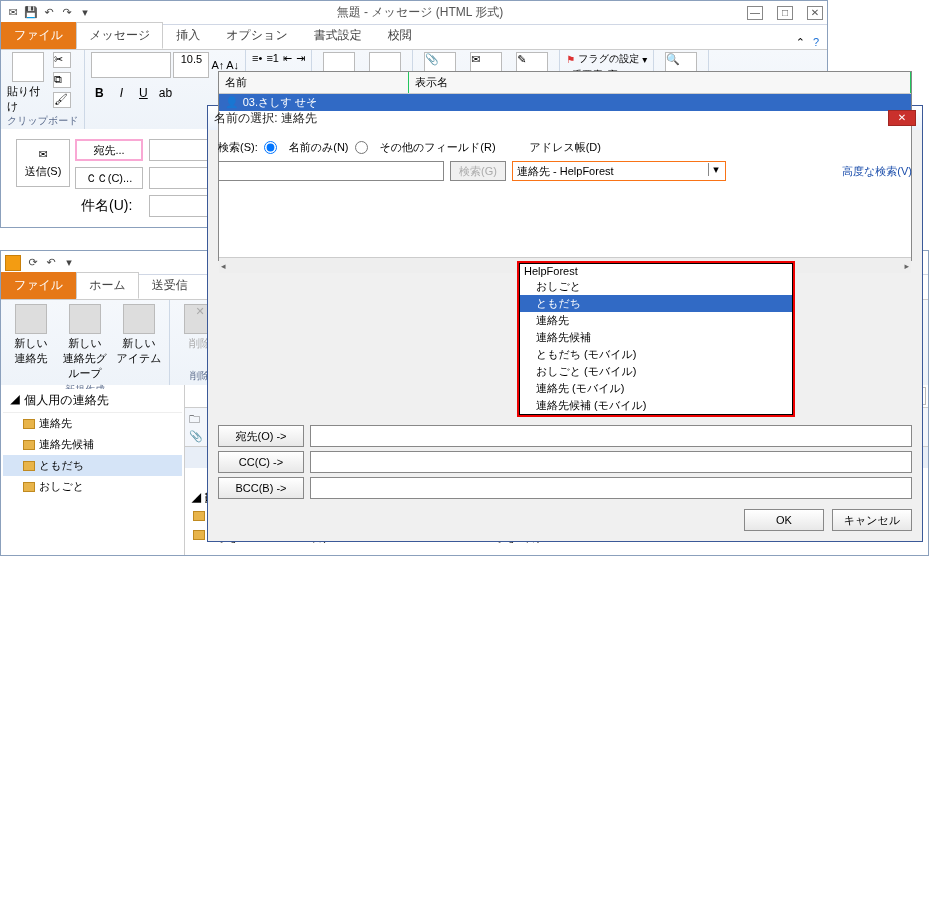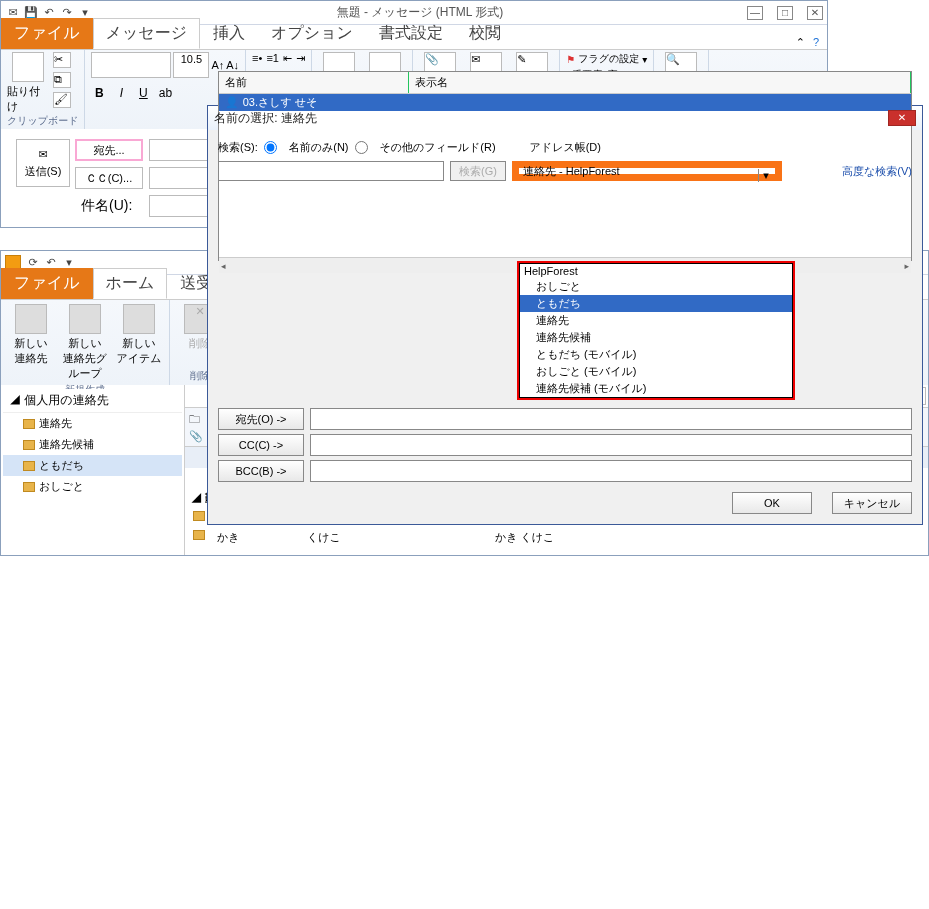--- a/index.html
+++ b/index.html
@@ -8,21 +8,21 @@
 
 .app-top { border: 1px solid #8ba0bc; width: 828px; background: #fff; position: relative; }
 .titlebar { height: 24px; display: flex; align-items: center; background: #fff; padding: 0 4px; border-bottom: 1px solid #d0d7e5; }
 .qat { display: flex; align-items: center; gap: 2px; }
 .qat .ico { width: 16px; height: 16px; display: inline-flex; align-items: center; justify-content: center; font-size: 11px; color: #444; }
 .title-text { flex: 1; text-align: center; color: #555; font-size: 12px; }
 .winbtns { display: flex; gap: 14px; }
 .winbtn { width: 16px; height: 14px; border: 1px solid #888; display: flex; align-items: center; justify-content: center; font-size: 10px; color: #555; }
 
 .ribbon-tabs { display: flex; align-items: flex-end; height: 24px; background: #fff; }
-.ribbon-tab { padding: 4px 12px; font-size: 16px; color: #444; border: 1px solid transparent; text-align: center; }
+.ribbon-tab { padding: 4px 12px; font-size: 12px; color: #444; border: 1px solid transparent; text-align: center; }
 .ribbon-tab.file { background: #e67817; color: #fff; }
 .ribbon-tab.active { border: 1px solid #ccc; border-bottom: 1px solid #fff; background: #fff; }
 .ribbon-tab-right { margin-left: auto; display: flex; gap: 8px; padding-right: 8px; }
 
 .ribbon-body { height: 80px; background: linear-gradient(#f5f8fc, #eef3f9); border-top: 1px solid #ccc; display: flex; overflow: hidden; }
 .ribbon-group { border-right: 1px solid #cdd8e6; padding: 2px 6px; display: flex; flex-direction: column; position: relative; }
 .ribbon-group-label { text-align: center; font-size: 10px; color: #5a6b8c; margin-top: auto; }
 .grp-content { display: flex; align-items: flex-start; gap: 4px; flex: 1; }
 .big-btn { display: flex; flex-direction: column; align-items: center; width: 42px; font-size: 11px; }
 .big-btn .bicon { width: 32px; height: 30px; border: 1px solid #bbb; background: #fff; margin-bottom: 2px; }
@@ -52,21 +52,21 @@
 .dialog { position: absolute; top: 104px; left: 206px; width: 716px; border: 1px solid #3b5998; background: #f0f0f0; z-index: 10; }
 .dlg-title { background: linear-gradient(#fff, #e9f1fb); height: 24px; display: flex; align-items: center; padding: 0 6px; }
 .dlg-title-text { flex: 1; font-size: 12px; color: #222; }
 .dlg-close { width: 28px; height: 16px; background: #c9302c; color: #fff; text-align: center; line-height: 14px; font-size: 10px; border: 1px solid #a02622; }
 .dlg-body { padding: 10px; }
 .dlg-top-row { display: flex; align-items: center; gap: 6px; margin-bottom: 6px; }
 .radio-wrap { display: flex; align-items: center; gap: 12px; }
 .dlg-search-row { display: flex; align-items: center; gap: 6px; margin-bottom: 4px; }
 .search-input { flex: 0 0 226px; height: 20px; border: 1px solid #888; background: #fff; }
 .search-btn { width: 56px; height: 20px; border: 1px solid #888; background: #f0f0f0; color: #888; font-size: 11px; }
-.ab-select { width: 270px; height: 20px; border: 7px solid #f97316; background: #fff; display: flex; align-items: center; padding: 0 4px; position: relative; }
+.ab-select { width: 214px; height: 20px; border: 1px solid #f97316; background: #fff; display: flex; align-items: center; padding: 0 4px; position: relative; }
 .ab-select::after { content: "▾"; position: absolute; right: 2px; top: 1px; width: 14px; text-align: center; border-left: 1px solid #888; }
 .adv-link { color: #1a4dab; font-size: 11px; margin-left: auto; }
 .red-box { border: 2px solid #e00; position: relative; margin-bottom: 2px; margin-left: 299px; width: 278px; }
 .dropdown-list { border: 1px solid #000; background: #fff; font-size: 11px; }
 .dropdown-list .dd-item { padding: 1px 4px; }
 .dropdown-list .dd-item.hl { background: #316ac5; color: #fff; }
 
 .list-pane { border: 1px solid #888; background: #fff; height: 190px; margin-top: -114px; }
 .list-head { display: flex; background: #f7f7f7; border-bottom: 1px solid #ccc; font-size: 11px; }
 .list-head .col { padding: 3px 6px; border-right: 1px solid #22c55e; }
@@ -77,21 +77,21 @@
 .list-row .cell.name { width: 190px; display: flex; align-items: center; gap: 4px; }
 .list-row .cell.disp { flex: 1; }
 
 .scroll-h { height: 16px; background: #eee; border-top: 1px solid #ccc; display:flex; justify-content: space-between; align-items: center; padding: 0 2px; font-size: 9px; color: #666; margin-top: 146px;}
 
 .recip-rows { margin-top: 8px; display: flex; flex-direction: column; gap: 4px; }
 .recip-row { display: flex; gap: 6px; }
 .recip-btn { width: 86px; height: 22px; border: 1px solid #888; background: linear-gradient(#fff, #e8e8e8); font-size: 11px; }
 .recip-field { flex: 1; height: 22px; border: 1px solid #888; background: #fff; }
 
-.dlg-btns { display: flex; justify-content: flex-end; gap: 20px; margin-top: 10px; }
+.dlg-btns { display: flex; justify-content: flex-end; gap: 8px; margin-top: 10px; }
 .dlg-btn { width: 80px; height: 22px; border: 1px solid #888; background: linear-gradient(#fff, #e8e8e8); font-size: 11px; }
 
 
 .spacer { height: 22px; }
 .app-bottom { border: 1px solid #8ba0bc; width: 929px; background: #fff; }
 .titlebar2 { height: 24px; display: flex; align-items: center; background: #fff; padding: 0 4px; border-bottom: 1px solid #d0d7e5; }
 .titlebar2 .logo { width: 16px; height: 16px; background: #f39c12; border: 1px solid #c87f0a; margin-right: 4px; }
 .title-text2 { flex: 1; text-align: center; color: #555; font-size: 12px; }
 
 .ribbon-body2 { height: 86px; background: linear-gradient(#f5f8fc, #eef3f9); border-top: 1px solid #ccc; display: flex; }
@@ -328,20 +328,21 @@
       <div class="red-box">
         <div class="dropdown-list">
           <div class="dd-item">HelpForest</div>
           <div id="dd-items">
               <div class="dd-item" style="padding-left: 16px;">おしごと</div>
               <div class="dd-item hl" style="padding-left: 16px;">ともだち</div>
               <div class="dd-item" style="padding-left: 16px;">連絡先</div>
               <div class="dd-item" style="padding-left: 16px;">連絡先候補</div>
               <div class="dd-item" style="padding-left: 16px;">ともだち (モバイル)</div>
               <div class="dd-item" style="padding-left: 16px;">おしごと (モバイル)</div>
+              <div class="dd-item" style="padding-left: 16px;">連絡先 (モバイル)</div>
               <div class="dd-item" style="padding-left: 16px;">連絡先候補 (モバイル)</div>
             </div>
         </div>
       </div>
 
       <div class="recip-rows">
         <div class="recip-row">
           <button class="recip-btn">宛先(O) -&gt;</button>
           <div class="recip-field"></div>
         </div>

